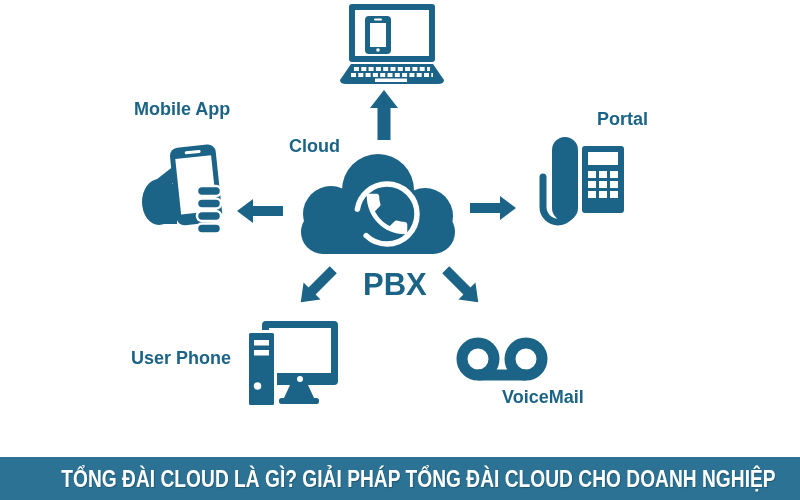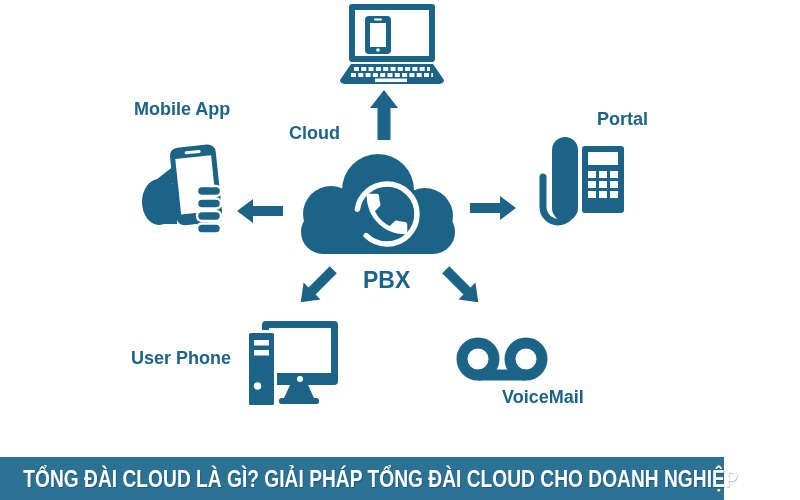--- a/index.html
+++ b/index.html
@@ -14,23 +14,23 @@
     position: relative; width: 800px; height: 500px;
     background: var(--page-background); overflow: hidden;
   }
   .abs { position: absolute; }
   .icon { color: var(--icon-primary); line-height: 0; }
   .icon svg { display: block; overflow: visible; }
   .label {
     position: absolute; color: var(--icon-primary);
     font-weight: bold; font-size: 18px; white-space: nowrap; line-height: 1.1;
   }
-  .label-pbx { font-size: 23px; }
+  .label-pbx { font-size: 31px; }
   .banner {
-    position: absolute; left: 0; bottom: 0; width: 724px; height: 43px;
+    position: absolute; left: 0; bottom: 0; width: 800px; height: 43px;
     background: var(--banner-background); color: var(--banner-text);
     display: flex; align-items: center; justify-content: center; padding-left: 37px;
   }
   .banner-text {
     font-weight: bold; font-size: 24px; white-space: nowrap;
     transform: scaleX(0.80); transform-origin: 50% 50%;
     text-shadow: 1px 1px 1px rgba(0,0,0,0.25);
   }
 </style>
 </head>
@@ -81,21 +81,21 @@
       </g>
     </svg>
   </div>
 
   <div class="abs icon" style="left:237px; top:199px;">
     <svg width="46" height="24" viewBox="0 0 46 24" aria-hidden="true">
       <polygon points="0,12 16,0 16,7 46,7 46,17 16,17 16,24" fill="currentColor"></polygon>
     </svg>
   </div>
 
-  <div class="label" style="left:289px; top:124px;">Cloud</div>
+  <div class="label" style="left:289px; top:137px;">Cloud</div>
   <div class="abs icon" style="left:293px; top:148px;">
     <svg width="170" height="114" viewBox="0 0 170 114" aria-hidden="true">
       <g fill="currentColor">
         <circle cx="85" cy="42" r="36"></circle>
         <circle cx="38" cy="66" r="28"></circle>
         <circle cx="132" cy="68" r="28"></circle>
         <rect x="8" y="62" width="154" height="44" rx="22"></rect>
       </g>
       <circle cx="94" cy="66" r="30" fill="none" stroke="#fff" stroke-width="5.5" stroke-dasharray="70 29 999" stroke-linecap="round"></circle>
       <path transform="translate(67,39) scale(2.25)" fill="#fff" d="M6.62 10.79c1.44 2.83 3.76 5.14 6.59 6.59l2.2-2.2c.27-.27.67-.36 1.02-.24 1.12.37 2.33.57 3.57.57.55 0 1 .45 1 1V20c0 .55-.45 1-1 1-9.39 0-17-7.61-17-17 0-.55.45-1 1-1h3.5c.55 0 1 .45 1 1 0 1.25.2 2.45.57 3.57.11.35.03.74-.25 1.02l-2.2 2.2z"></path>

